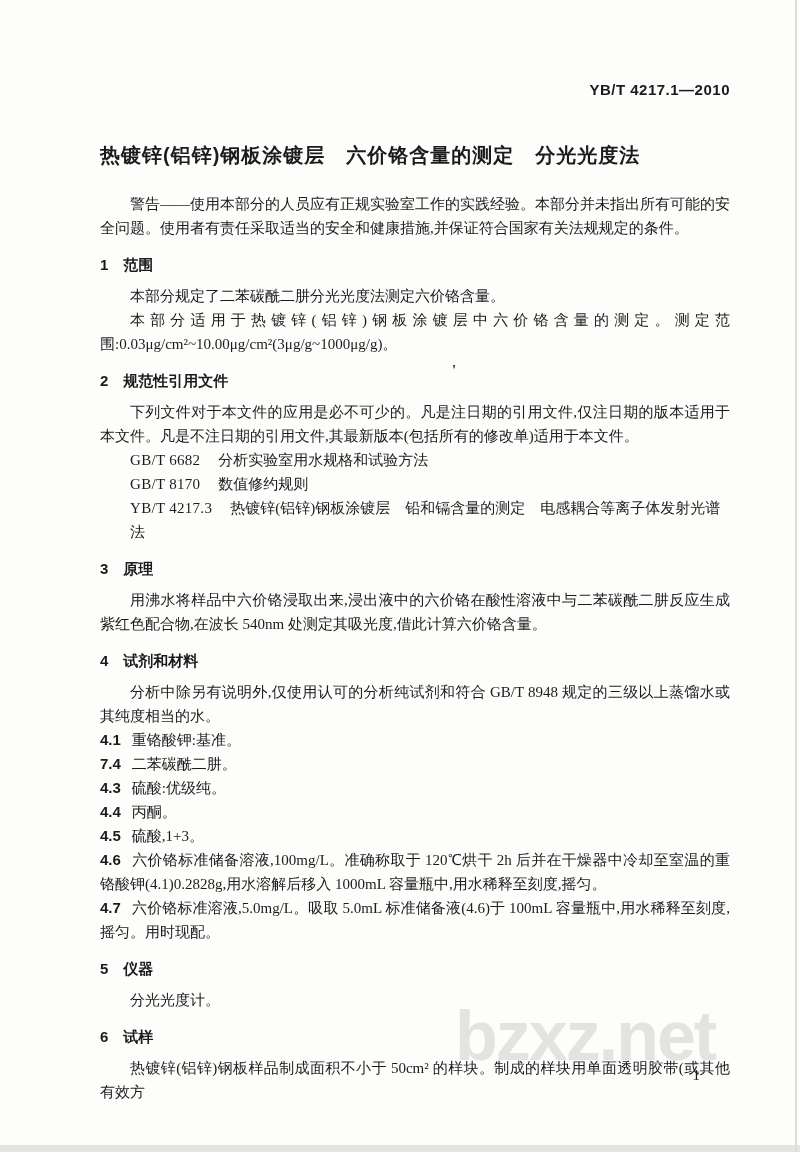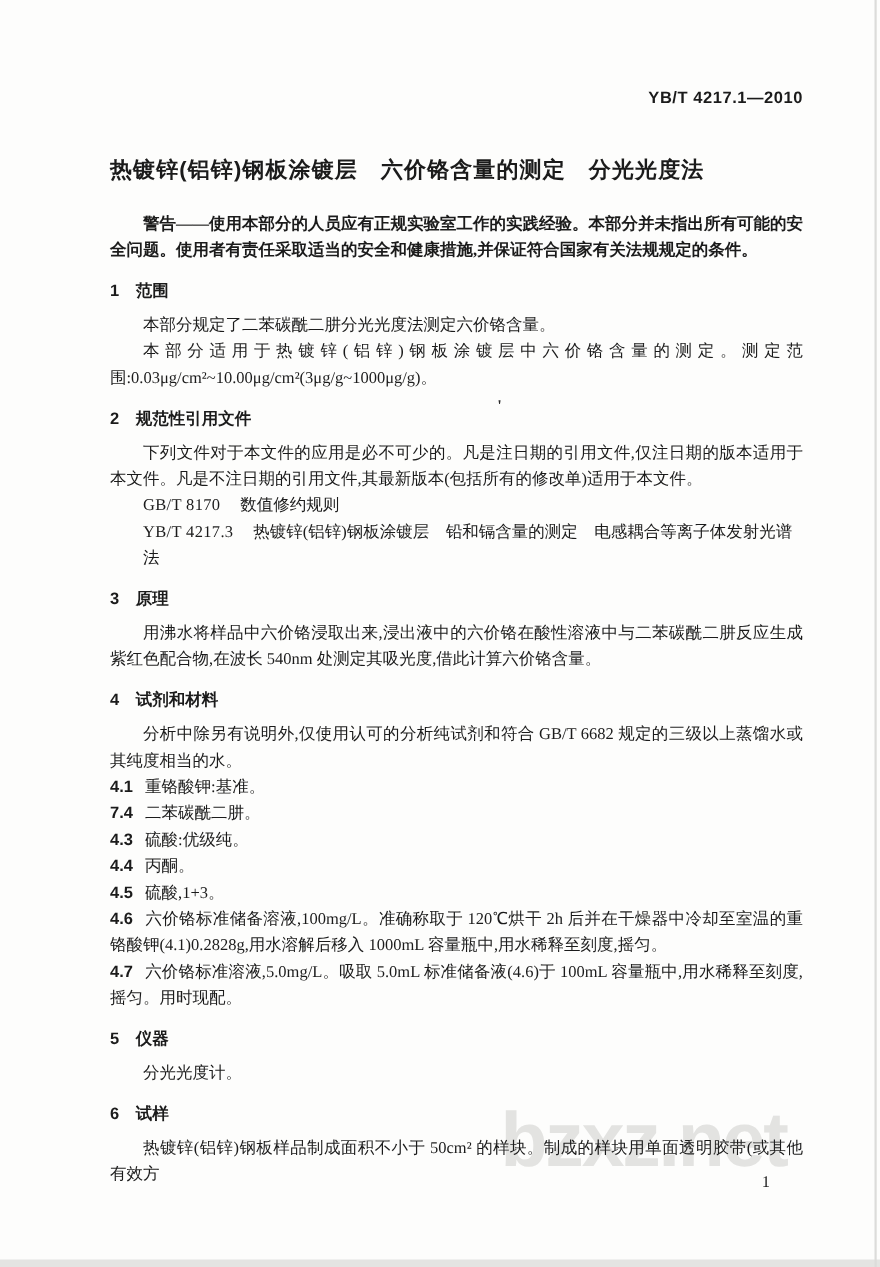--- a/index.html
+++ b/index.html
@@ -21,21 +21,21 @@
   }
   .title {
     margin:44px 0 0 0;
     text-align:left;
     font-family:"Liberation Sans", sans-serif;
     font-weight:bold; font-size:20px; line-height:26px;
     letter-spacing:1px;
   }
   .warning {
     margin:24px 0 0 0;
-    font-weight:bold; font-size:15px; line-height:24px;
+    font-weight:normal; font-size:15px; line-height:24px;
     text-indent:2em; text-align:justify;
   }
   h2.sec {
     margin:14px 0 8px 0;
     font-family:Liberation Sans, sans-serif;
     font-weight:bold; font-size:15px; line-height:22px;
   }
   p.body {
     margin:0; font-size:15px; line-height:24px;
     text-indent:2em; text-align:justify;
@@ -88,31 +88,34 @@
 
     <p class="warning">警告——使用本部分的人员应有正规实验室工作的实践经验。本部分并未指出所有可能的安全问题。使用者有责任采取适当的安全和健康措施,并保证符合国家有关法规规定的条件。</p>
 
     <h2 class="sec">1　范围</h2>
     <p class="body">本部分规定了二苯碳酰二肼分光光度法测定六价铬含量。</p>
     <p class="body">本部分适用于热镀锌(铝锌)钢板涂镀层中六价铬含量的测定。测定范围:0.03μg/cm²~10.00μg/cm²(3μg/g~1000μg/g)。</p>
 
     <h2 class="sec">2　规范性引用文件</h2>
     <p class="body">下列文件对于本文件的应用是必不可少的。凡是注日期的引用文件,仅注日期的版本适用于本文件。凡是不注日期的引用文件,其最新版本(包括所有的修改单)适用于本文件。</p>
     <div class="ref">
+      <span class="ref-code">GB/T 6682</span><span class="ref-title">分析实验室用水规格和试验方法</span>
+    </div>
+    <div class="ref">
       <span class="ref-code">GB/T 8170</span><span class="ref-title">数值修约规则</span>
     </div>
     <div class="ref">
       <span class="ref-code">YB/T 4217.3</span><span class="ref-title">热镀锌(铝锌)钢板涂镀层　铅和镉含量的测定　电感耦合等离子体发射光谱法</span>
     </div>
 
     <h2 class="sec">3　原理</h2>
     <p class="body">用沸水将样品中六价铬浸取出来,浸出液中的六价铬在酸性溶液中与二苯碳酰二肼反应生成紫红色配合物,在波长 540nm 处测定其吸光度,借此计算六价铬含量。</p>
 
     <h2 class="sec">4　试剂和材料</h2>
-    <p class="body">分析中除另有说明外,仅使用认可的分析纯试剂和符合 GB/T 6682 规定的三级以上蒸馏水或其纯度相当的水。</p>
+    <p class="body">分析中除另有说明外,仅使用认可的分析纯试剂和符合 GB/T 8948 规定的三级以上蒸馏水或其纯度相当的水。</p>
     <p class="item"><span class="num">4.1</span><span>重铬酸钾:基准。</span></p>
     <p class="item"><span class="num">7.4</span><span>二苯碳酰二肼。</span></p>
     <p class="item"><span class="num">4.3</span><span>硫酸:优级纯。</span></p>
     <p class="item"><span class="num">4.4</span><span>丙酮。</span></p>
     <p class="item"><span class="num">4.5</span><span>硫酸,1+3。</span></p>
     <p class="item"><span class="num">4.6</span><span>六价铬标准储备溶液,100mg/L。准确称取于 120℃烘干 2h 后并在干燥器中冷却至室温的重铬酸钾(4.1)0.2828g,用水溶解后移入 1000mL 容量瓶中,用水稀释至刻度,摇匀。</span></p>
     <p class="item"><span class="num">4.7</span><span>六价铬标准溶液,5.0mg/L。吸取 5.0mL 标准储备液(4.6)于 100mL 容量瓶中,用水稀释至刻度,摇匀。用时现配。</span></p>
 
     <h2 class="sec">5　仪器</h2>
     <p class="body">分光光度计。</p>

